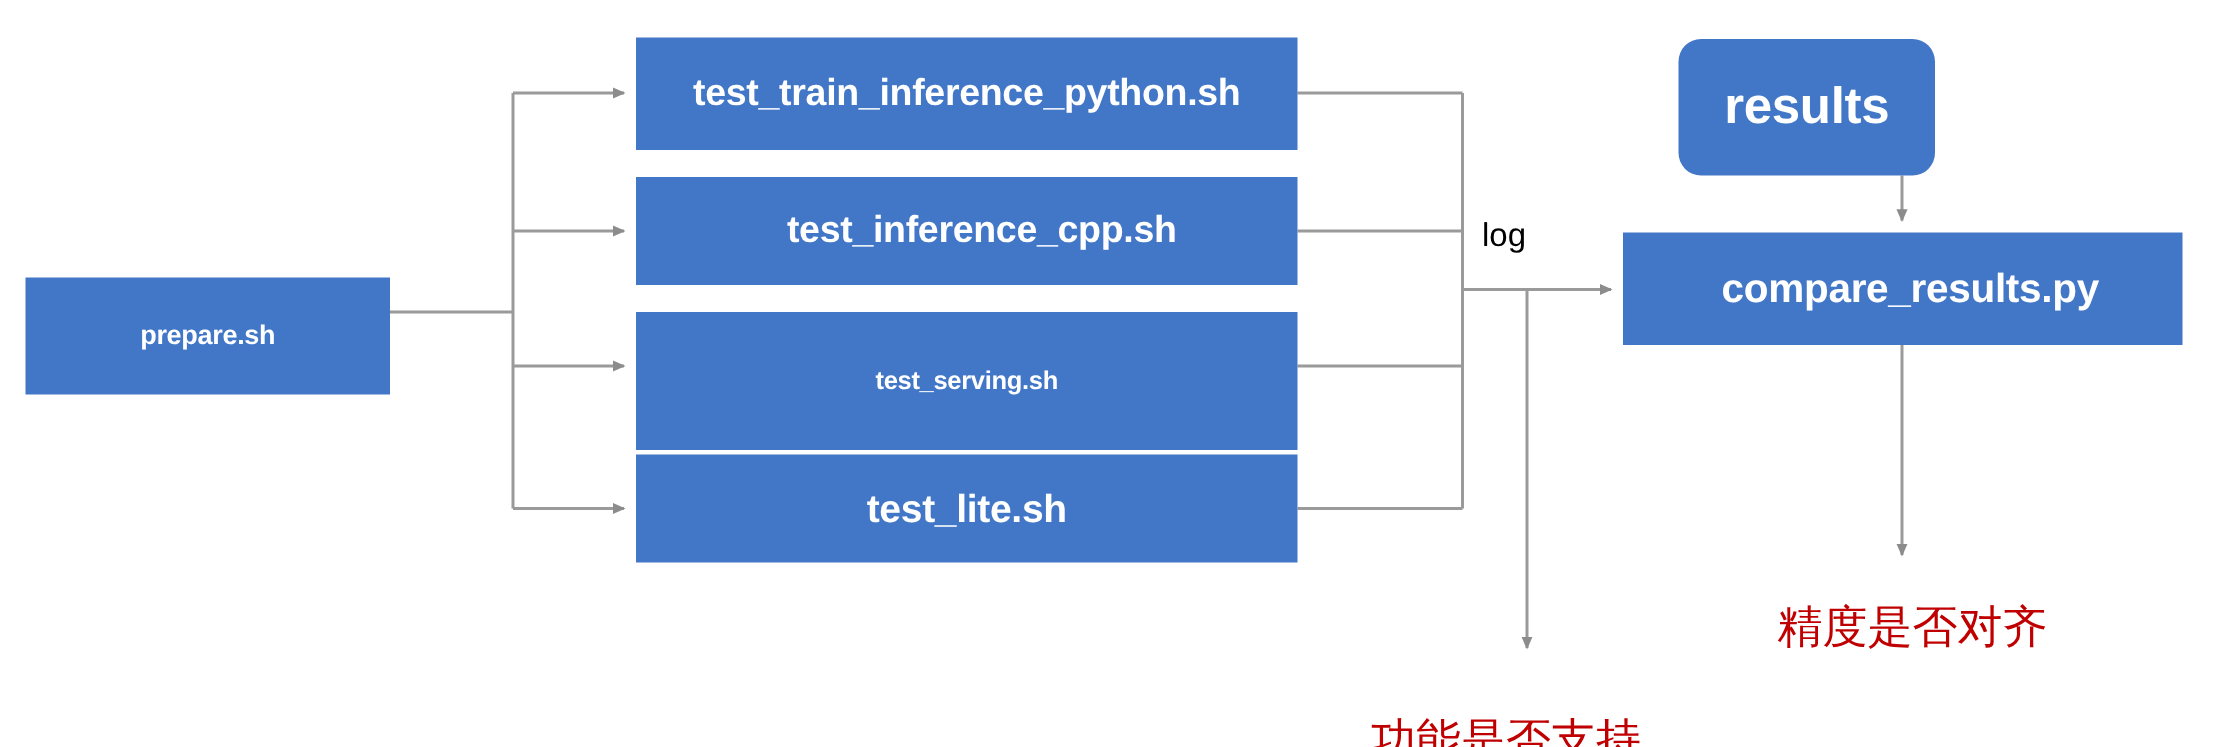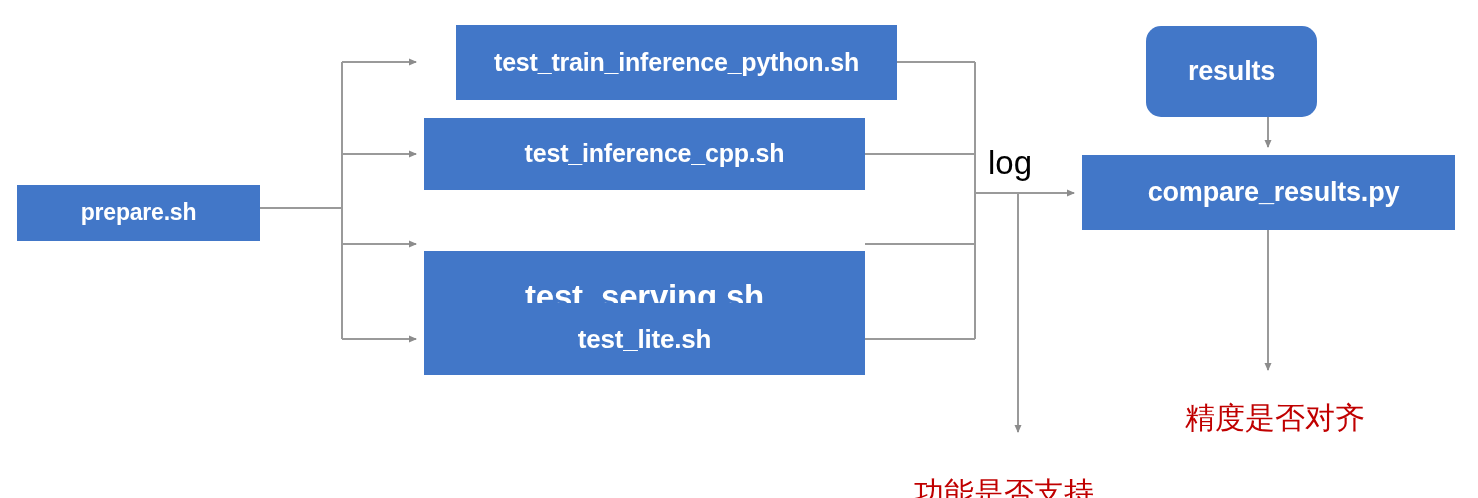--- a/index.html
+++ b/index.html
@@ -32,32 +32,32 @@
     font-weight: bold;
     letter-spacing: -0.2px;
     text-align: center;
     box-sizing: border-box;
     padding: 0 10px;
     line-height: 1.1;
   }
   .node-rect { border-radius: 0; }
   .node-rounded { border-radius: 15px; }
 
-  #node-prepare      { left: 17px;   top: 185px; width: 243px; height: 56px;  font-size: 23px; }
+  #node-prepare      { left: 17px;   top: 185px; width: 243px; height: 78px;  font-size: 18px; }
   #node-train-py     { left: 424px;  top: 25px;  width: 441px; height: 75px;  font-size: 25px; }
   #node-inf-cpp      { left: 424px;  top: 118px; width: 441px; height: 72px;  font-size: 25px; }
-  #node-serving      { left: 424px;  top: 208px; width: 441px; height: 92px;  font-size: 33px; margin-top: 43px; }
+  #node-serving      { left: 424px;  top: 208px; width: 441px; height: 92px;  font-size: 17px; }
   #node-lite         { left: 424px;  top: 303px; width: 441px; height: 72px;  font-size: 26px; }
-  #node-results      { left: 1146px; top: 26px;  width: 171px; height: 91px;  font-size: 27px; }
+  #node-results      { left: 1119px; top: 26px;  width: 171px; height: 91px;  font-size: 34px; }
   #node-compare      { left: 1082px; top: 155px; width: 373px; height: 75px;  font-size: 27px; padding-left: 20px; }
 
   .edge-label {
     position: absolute;
     color: #000000;
-    font-size: 33px;
+    font-size: 22px;
     font-weight: 400;
     white-space: nowrap;
   }
   #label-log { left: 988px; top: 144px; }
 
   .note {
     position: absolute;
     color: #C00000;
     font-size: 30px;
     font-weight: 400;
@@ -99,21 +99,21 @@
       <path d="M1018,193 L1018,432" marker-end="url(#arrowhead)"></path>
 
       <path d="M1268,117 L1268,147" marker-end="url(#arrowhead)"></path>
 
       <path d="M1268,230 L1268,370" marker-end="url(#arrowhead)"></path>
     </g>
   </svg>
 
   <div class="node node-rect" id="node-prepare" style="background: rgb(66, 119, 200); color: rgb(255, 255, 255);">prepare.sh</div>
 
-  <div class="node node-rect" id="node-train-py" style="background: rgb(66, 119, 200); color: rgb(255, 255, 255); margin-left: 32px;">test_train_inference_python.sh</div>
+  <div class="node node-rect" id="node-train-py" style="background: rgb(66, 119, 200); color: rgb(255, 255, 255);">test_train_inference_python.sh</div>
 
   <div class="node node-rect" id="node-inf-cpp" style="background: rgb(66, 119, 200); color: rgb(255, 255, 255); padding-left: 30px;">test_inference_cpp.sh</div>
 
   <div class="node node-rect" id="node-serving" style="background: rgb(66, 119, 200); color: rgb(255, 255, 255);">test_serving.sh</div>
 
   <div class="node node-rect" id="node-lite" style="background: rgb(66, 119, 200); color: rgb(255, 255, 255);">test_lite.sh</div>
 
   <div class="node node-rounded" id="node-results" style="background: rgb(66, 119, 200); color: rgb(255, 255, 255);">results</div>
 
   <div class="node node-rect" id="node-compare" style="background: rgb(66, 119, 200); color: rgb(255, 255, 255);">compare_results.py</div>

